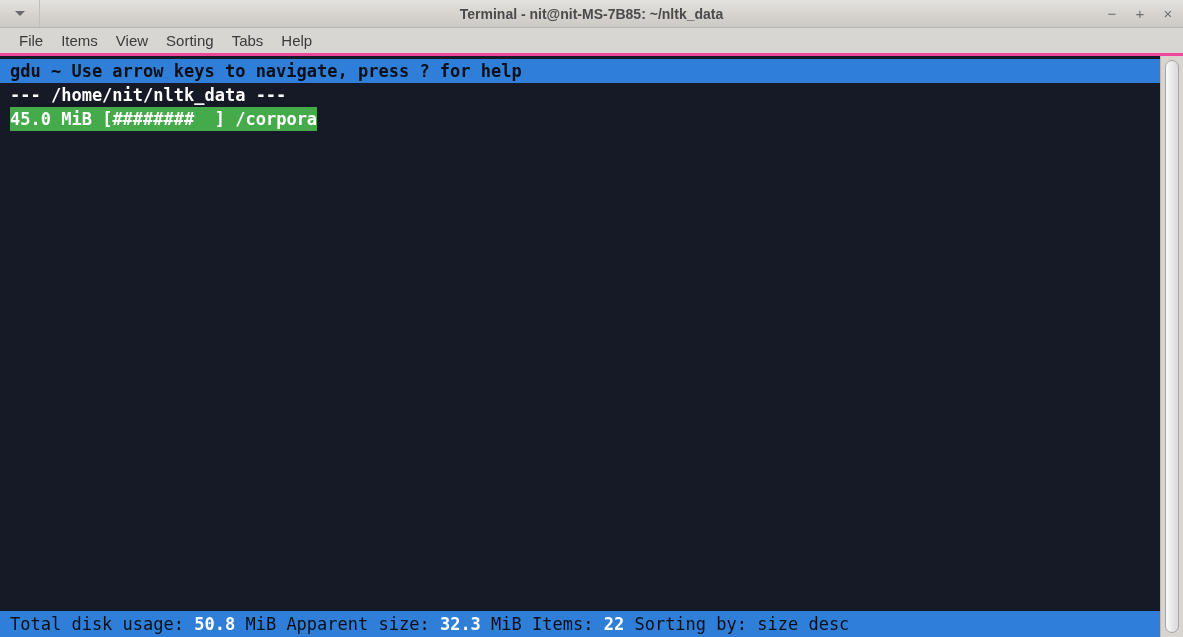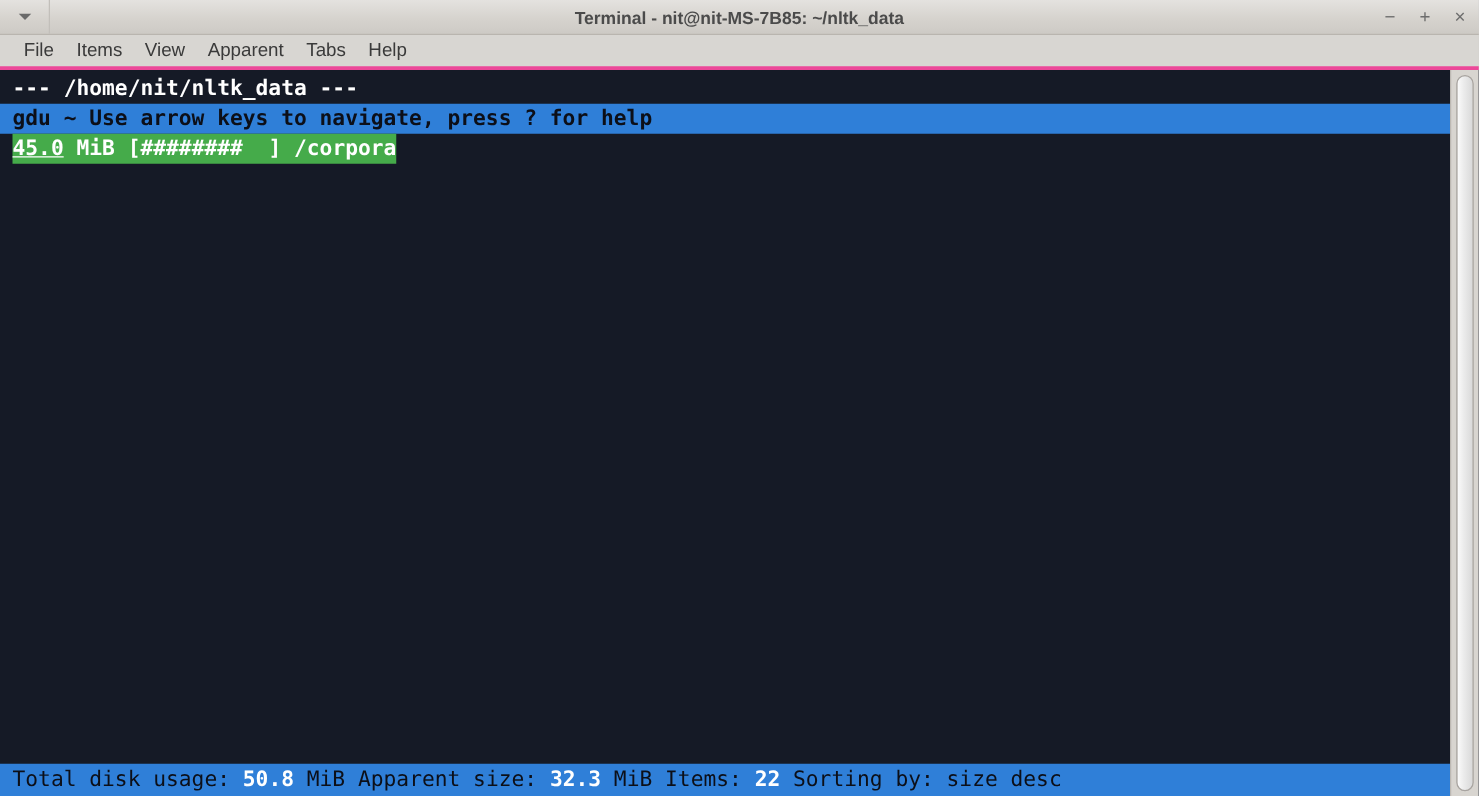--- a/index.html
+++ b/index.html
@@ -146,21 +146,21 @@
     width: 100%;
     box-sizing: border-box;
   }
   .file-row .inner {
     display: inline-block;
   }
   .file-row.selected .inner {
     background: #45ab4a;
   }
   .file-row .size-num  { font-weight: bold; }
-  .file-row.selected .size-num { color: #ffffff; text-decoration: underline; }
+  .file-row.selected .size-num { color: #ffffff; }
   .file-row .size-num.orange { color: #e8730c; }
   .file-row .size-unit { color: #ffffff; font-weight: bold; }
   .file-row .bar { color: #ffffff; font-weight: bold; }
   .file-row .fname { color: #ffffff; font-weight: bold; }
 
   #status-bar {
     position: absolute;
     left: 0;
     bottom: 0;
     width: 100%;
@@ -210,31 +210,31 @@
       <div class="wctl">−</div>
       <div class="wctl">+</div>
       <div class="wctl">×</div>
     </div>
   </div>
 
   <div id="menubar">
     <div class="menu-item">File</div>
     <div class="menu-item">Items</div>
     <div class="menu-item">View</div>
-    <div class="menu-item">Apparent</div>
+    <div class="menu-item">Sorting</div>
     <div class="menu-item">Tabs</div>
     <div class="menu-item">Help</div>
   </div>
 
   <div id="terminal-wrap">
     <div id="terminal">
 
+      <div class="trow" id="help-bar">gdu ~ Use arrow keys to navigate, press ? for help</div>
+
       <div class="trow" id="path-header">--- /home/nit/nltk_data ---</div>
-
-      <div class="trow" id="help-bar">gdu ~ Use arrow keys to navigate, press ? for help</div>
 
       <div class="trow file-row selected"><span class="inner"><span class="size-num">45.0</span><span class="size-unit"> MiB </span><span class="bar">[########  ]</span><span class="fname"> <span>/corpora</span></span></span></div>
 
 
       <div id="status-bar"><span>Total disk usage: </span><span class="hl">50.8</span><span> MiB </span><span>Apparent size: </span><span class="hl">32.3</span><span> MiB </span><span>Items: </span><span class="hl">22</span><span> Sorting by: size desc</span></div>
 
     </div>
 
     <div id="scrollbar">
       <div id="scrollbar-thumb"></div>

